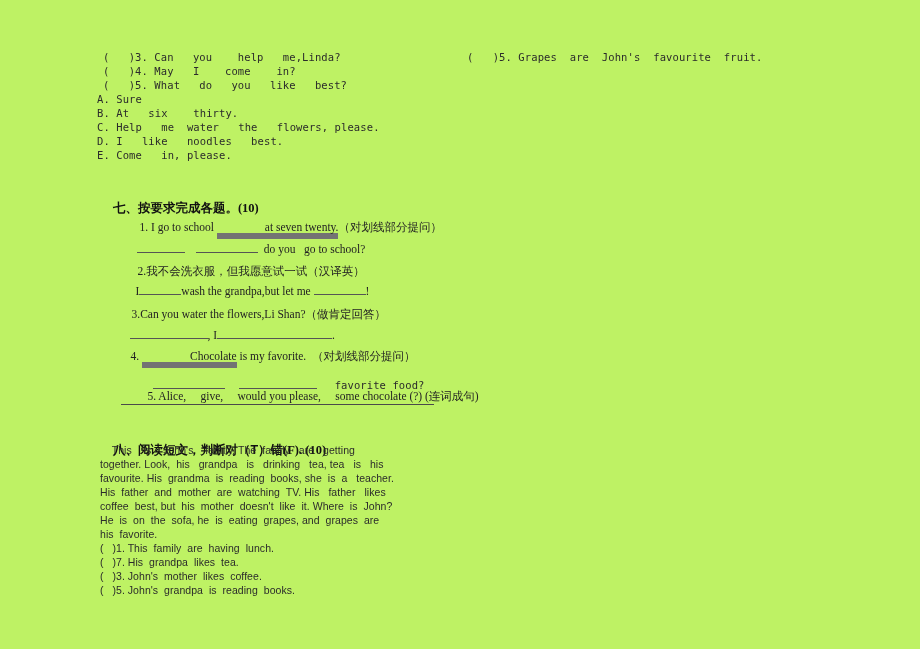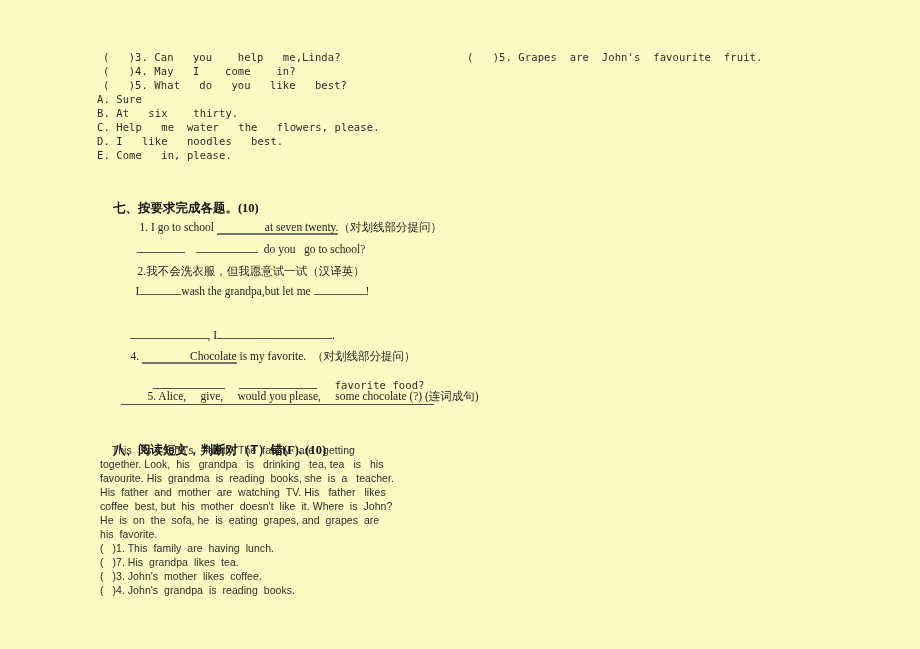--- a/index.html
+++ b/index.html
@@ -13,21 +13,21 @@
     height: 649px;
     position: relative;
     overflow: hidden;
     font-family: "Liberation Serif", serif;
     color: #1a1a1a;
     -webkit-font-smoothing: antialiased;
   }
   .page {
     position: absolute;
     inset: 0;
-    background: #fef9c3;
+    background: #bef264;
   }
 
   
   .mono {
     font-family: "DejaVu Sans Mono", "Liberation Mono", monospace;
     font-size: 10.5px;
     letter-spacing: 0.1px;
     color: #2b2b2b;
     white-space: pre;
   }
@@ -58,21 +58,21 @@
     border-bottom: 1px solid #555;
     height: 0.82em;
     vertical-align: baseline;
   }
   .rule {
     position: absolute;
     border-bottom: 1px solid #4a4a4a;
     height: 0;
   }
   .uline {
-    border-bottom: 2px solid #737373;
+    border-bottom: 6px solid #737373;
     padding-bottom: 0px;
     padding-left: 48px;
   }
 
   
   .passage-line {
     position: absolute;
     font-family: Liberation Sans, sans-serif;
     font-size: 10.5px;
     color: #2b2b2b;
@@ -108,20 +108,23 @@
     <span class="blank" style="width:48px;"></span><span>    </span><span class="blank" style="width:62px;"></span><span>  </span><span>do you   go to school?</span>
   </div>
 
   <div class="row serif" style="left:126px; top:252px;">
     <span>2.</span><span>我不会洗衣服，但我愿意试一试（汉译英）</span>
   </div>
   <div class="row serif" style="left:124px; top:273px;">
     <span>I</span><span class="blank" style="width:42px;"></span><span>wash the grandpa,but let me</span><span> </span><span class="blank" style="width:52px;"></span><span>!</span>
   </div>
 
+  <div class="row serif" style="left:120px; top:295px;">
+    <span>3.</span><span>Can you water the flowers,Li Shan?（做肯定回答）</span>
+  </div>
   <div class="row serif" style="left:118px; top:317px;">
     <span class="blank" style="width:78px;"></span><span>, I</span><span class="blank" style="width:115px;"></span><span>.</span>
   </div>
 
   <div class="row serif" style="left:119px; top:337px;">
     <span>4.</span><span> </span><span class="uline">Chocolate</span><span> is my favorite.  （对划线部分提问）</span>
   </div>
   <div class="row" style="left:137px; top:357px;">
     <span class="blank" style="width:72px;"></span><span class="serif">     </span><span class="blank" style="width:78px;"></span><span class="serif">      </span><span class="mono">favorite food?</span>
   </div>
@@ -139,15 +142,15 @@
   <div class="passage-line" style="left:100px; top:458px;">together. Look,  his   grandpa   is   drinking   tea, tea   is   his</div>
   <div class="passage-line" style="left:100px; top:472px;">favourite. His  grandma  is  reading  books, she  is  a   teacher.</div>
   <div class="passage-line" style="left:100px; top:486px;">His  father  and  mother  are  watching  TV. His   father   likes</div>
   <div class="passage-line" style="left:100px; top:500px;text-align:center;">coffee  best, but  his  mother  doesn't  like  it. Where  is  John?</div>
   <div class="passage-line" style="left:100px; top:514px;">He  is  on  the  sofa, he  is  eating  grapes, and  grapes  are</div>
   <div class="passage-line" style="left:100px; top:528px;">his  favorite.</div>
 
   <div class="passage-line" style="left:100px; top:542px;">(   )1. This  family  are  having  lunch.</div>
   <div class="passage-line" style="left:100px; top:556px;">(   )7. His  grandpa  likes  tea.</div>
   <div class="passage-line" style="left:100px; top:570px;">(   )3. John's  mother  likes  coffee.</div>
-  <div class="passage-line" style="left:100px; top:584px;">(   )4. John's  grandpa  is  reading  books.</div>
+  <div class="passage-line" style="left:100px; top:584px;">(   )5. John's  grandpa  is  reading  books.</div>
 
 </div>
 
 </body></html>

